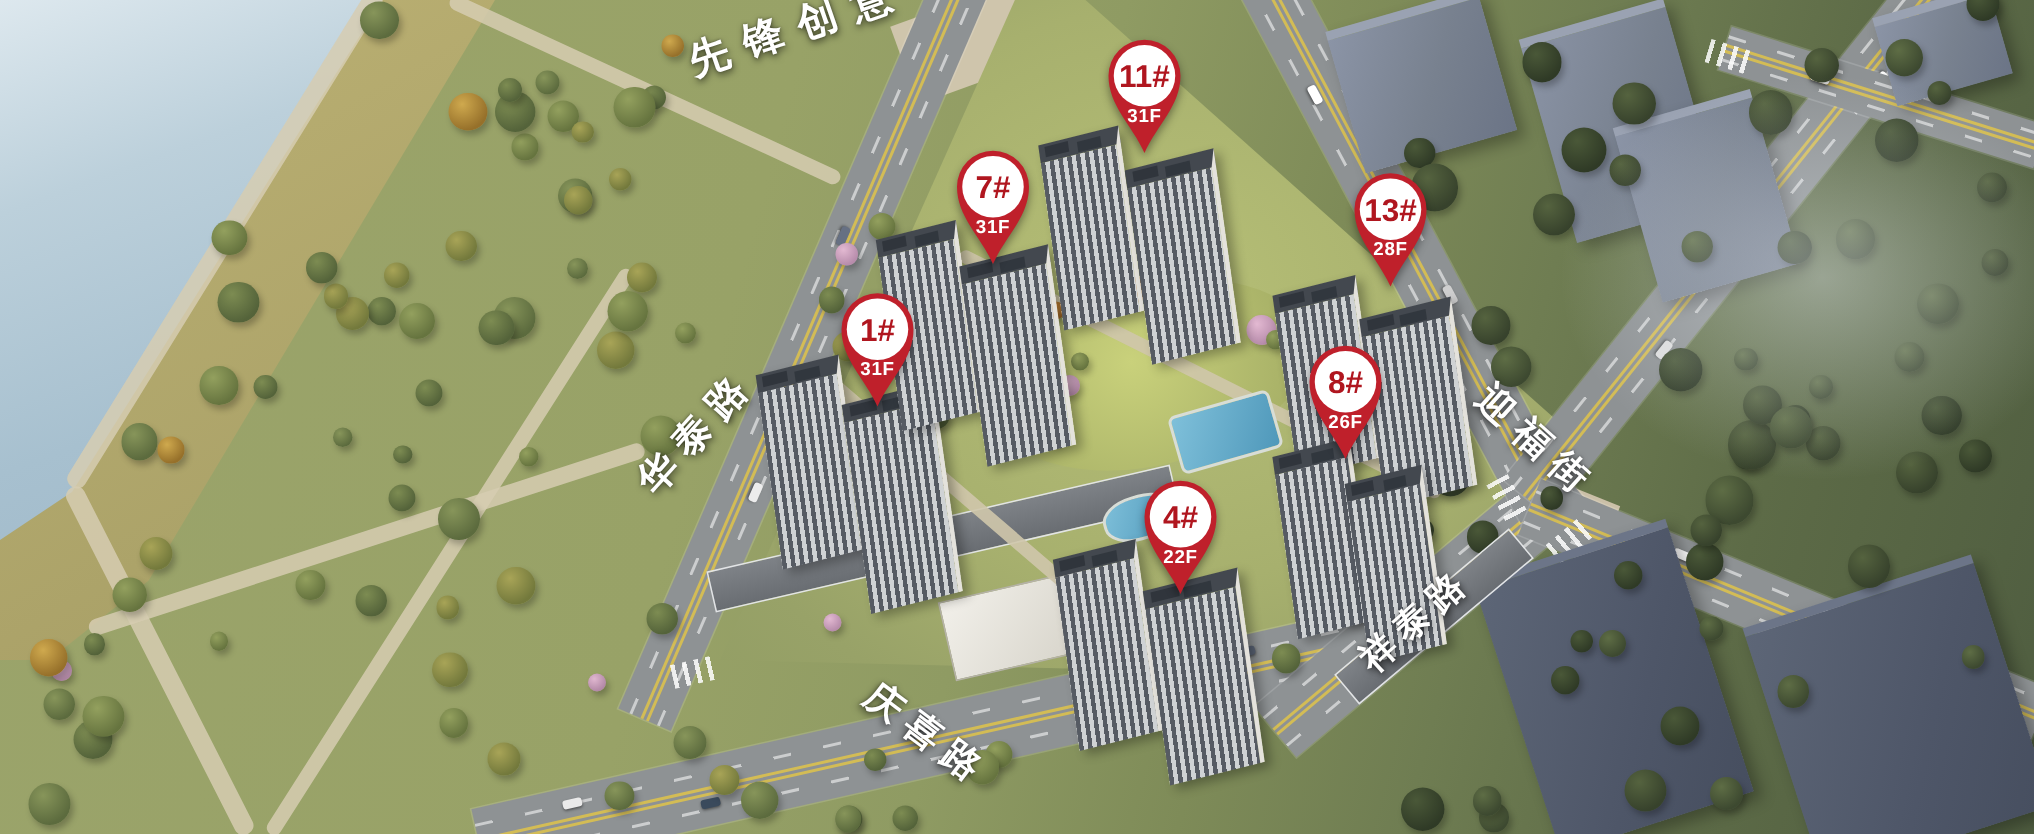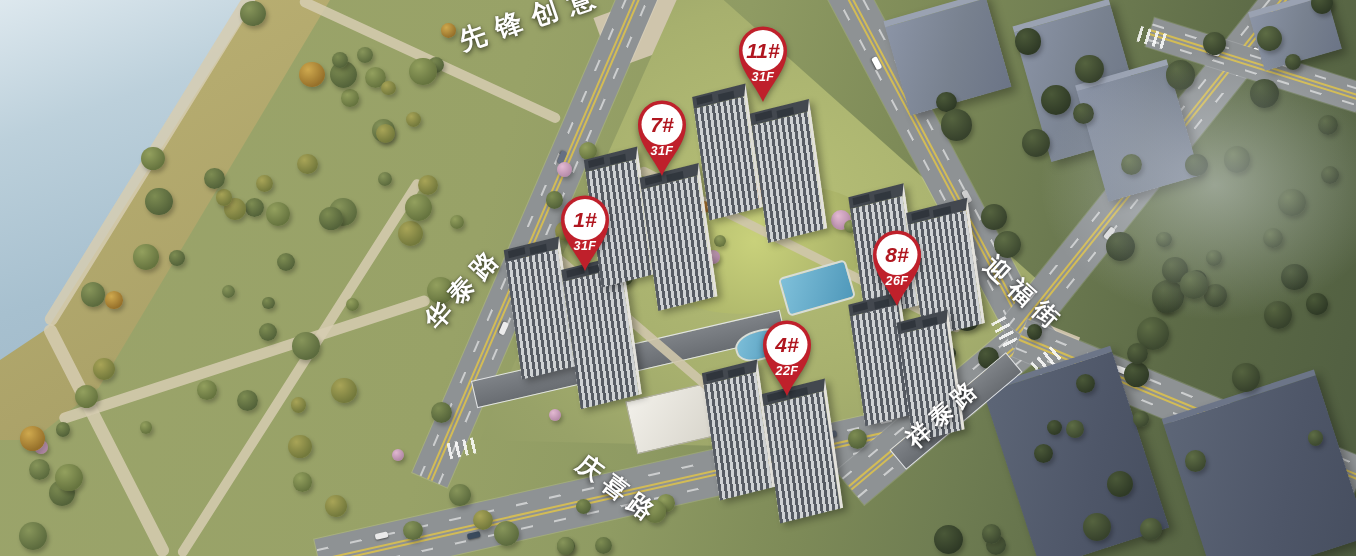--- a/index.html
+++ b/index.html
@@ -46,21 +46,21 @@
     border-top:12px solid #43484f;border-right:3px solid #e4e2dc;
     box-shadow:4px 4px 7px rgba(0,0,0,.3);}
   .tower::before{content:"";position:absolute;left:8%;top:-10px;width:30%;height:7px;
     background:#30353c;box-shadow:22px 2px 0 rgba(48,53,60,.9);}
   .tree{position:absolute;border-radius:50%;}
   .mist{position:absolute;left:1040px;top:50px;width:350px;height:270px;z-index:7;pointer-events:none;
     background:radial-gradient(closest-side,rgba(228,234,240,.45),rgba(228,234,240,0));}
   .rlabel{position:absolute;z-index:20;color:#fff;font-weight:bold;white-space:nowrap;
     text-shadow:0 2px 5px rgba(0,0,0,.6),0 0 2px rgba(0,0,0,.4);transform-origin:0 50%;}
   .pin{position:absolute;width:56px;height:80px;z-index:30;cursor:pointer;
-    filter:drop-shadow(0 3px 3px rgba(0,0,0,.4));font-style:italic;}
+    filter:drop-shadow(0 3px 3px rgba(0,0,0,.4));}
   .pin svg{display:block;width:56px;height:80px;}
   .pin text{font-family:"Liberation Sans",sans-serif;font-weight:bold;text-anchor:middle;}
   .pnum{font-size:21px;fill:#b0161f;}
   .pfl{font-size:12.5px;fill:#ffffff;letter-spacing:.5px;}
 </style>
 </head>
 <body>
 
 <div class="scene" id="scene">
 
@@ -166,20 +166,28 @@
       <text class="pnum" x="28" y="35">7#</text>
       <text class="pfl" x="28" y="58">31F</text>
     </svg>
   </div>
   <div class="pin" style="left:735px;top:23px;">
     <svg viewBox="0 0 56 80">
       <path d="M28 79 C19.5 60 4 47.5 4 27.5 A24 24 0 0 1 52 27.5 C52 47.5 36.5 60 28 79 Z" fill="#bf202b"></path>
       <circle cx="28" cy="27.5" r="20.5" fill="#ffffff"></circle>
       <text class="pnum" x="28" y="35">11#</text>
       <text class="pfl" x="28" y="58">31F</text>
+    </svg>
+  </div>
+  <div class="pin" style="left:899px;top:112px;">
+    <svg viewBox="0 0 56 80">
+      <path d="M28 79 C19.5 60 4 47.5 4 27.5 A24 24 0 0 1 52 27.5 C52 47.5 36.5 60 28 79 Z" fill="#bf202b"></path>
+      <circle cx="28" cy="27.5" r="20.5" fill="#ffffff"></circle>
+      <text class="pnum" x="28" y="35">13#</text>
+      <text class="pfl" x="28" y="58">28F</text>
     </svg>
   </div>
   <div class="pin" style="left:869px;top:227px;">
     <svg viewBox="0 0 56 80">
       <path d="M28 79 C19.5 60 4 47.5 4 27.5 A24 24 0 0 1 52 27.5 C52 47.5 36.5 60 28 79 Z" fill="#bf202b"></path>
       <circle cx="28" cy="27.5" r="20.5" fill="#ffffff"></circle>
       <text class="pnum" x="28" y="35">8#</text>
       <text class="pfl" x="28" y="58">26F</text>
     </svg>
   </div>

